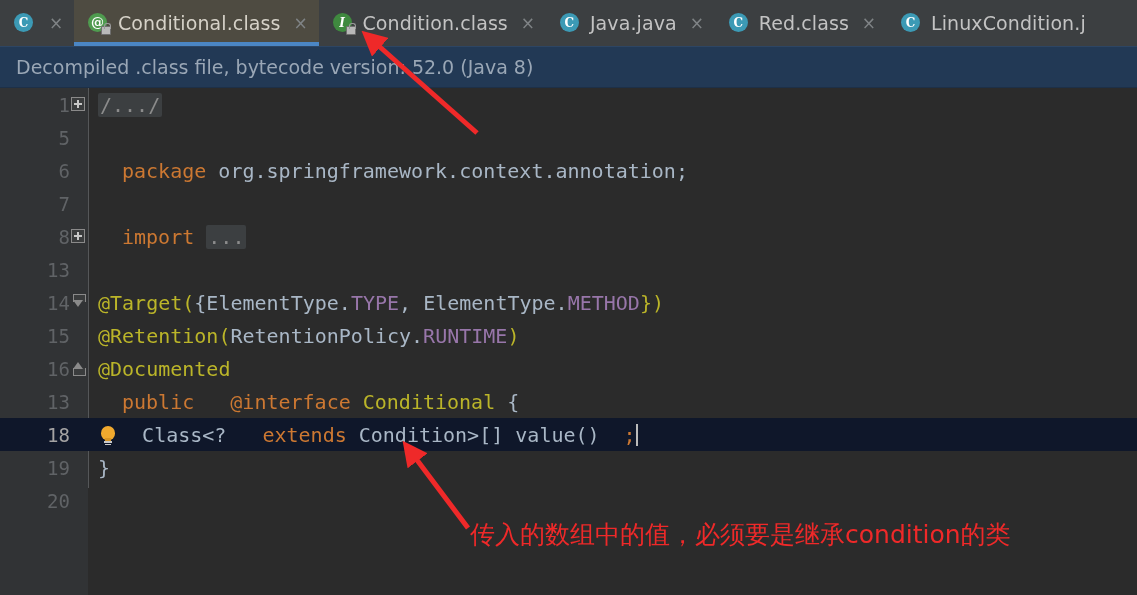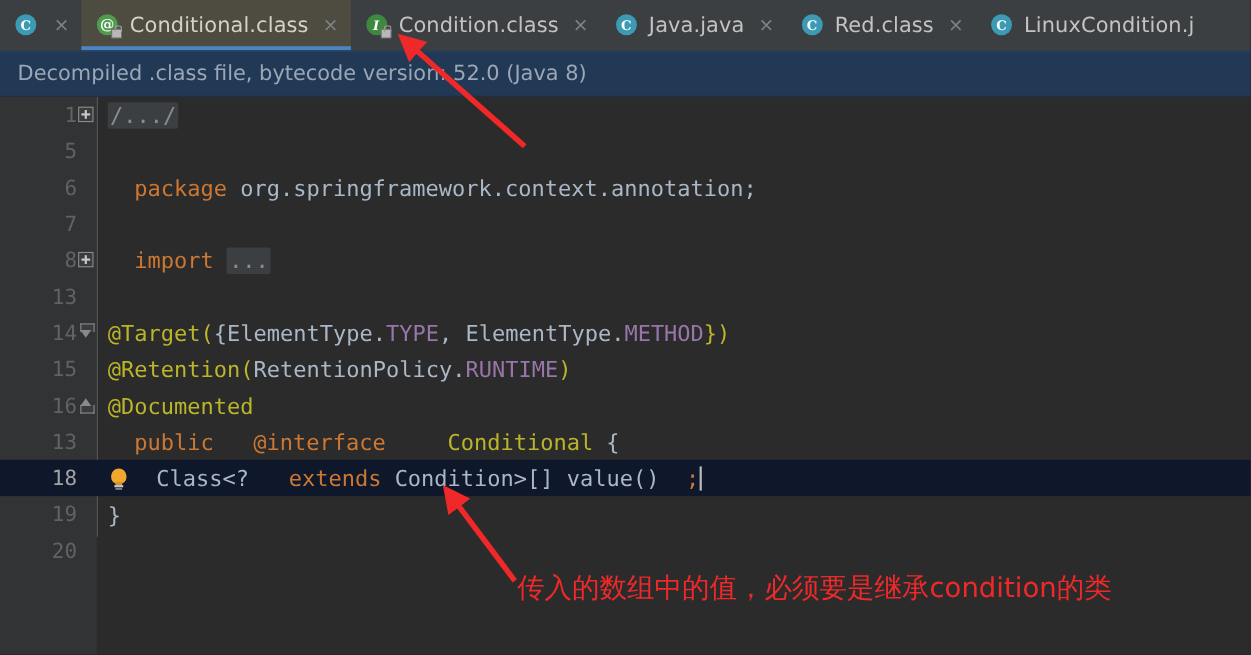--- a/index.html
+++ b/index.html
@@ -144,21 +144,21 @@
   }
 
   
   .kw   { color: #cc7832; margin-left: 24px; }
   .anno2{ color: #bbb529; }
   .type { color: #a9b7c6; }
   .cnst { color: #9876aa; }
   .folded {
     background: #3c3f41; color: #8c8c8c; border-radius: 2px; padding: 0 2px;
   }
-  .ifacename { color: #bbb529; margin-left: 44px; }
+  .ifacename { color: #bbb529; }
 
   
   .bulb { position: relative; display: inline-block; width: 20px; height: 22px;
           vertical-align: -5px; }
   .bulb .glass {
     position: absolute; left: 3px; top: 1px; width: 14px; height: 14px;
     background: #f0a92e; border-radius: 50% 50% 45% 45%;
   }
   .bulb .neck {
     position: absolute; left: 7px; top: 13px; width: 6px; height: 3px;

